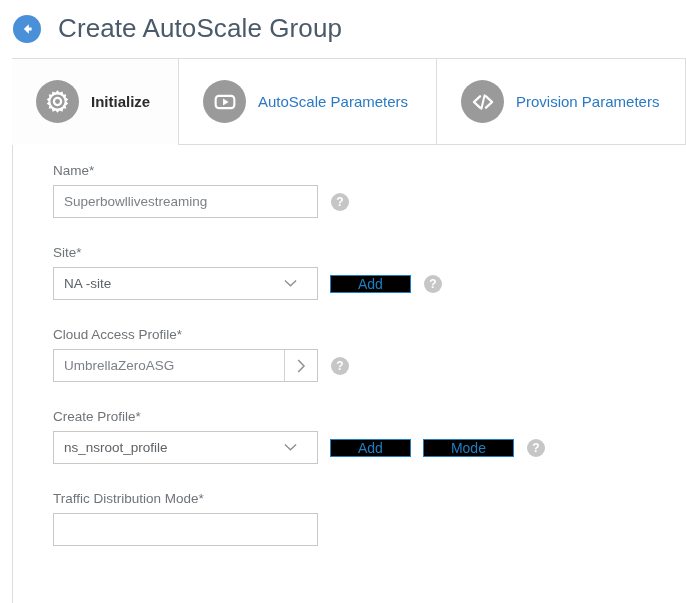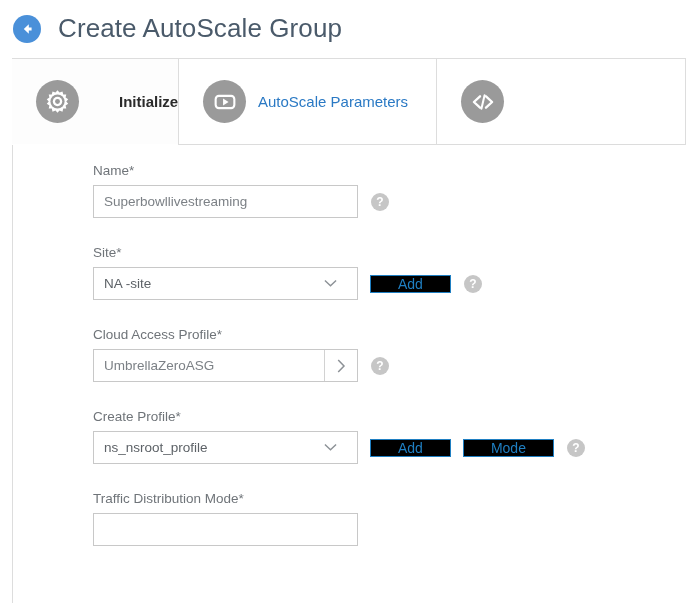--- a/index.html
+++ b/index.html
@@ -66,21 +66,21 @@
     background: #ffffff;
     border-top: 1px solid #dddddd;
     border-bottom: 1px solid #dcdcdc;
     padding-left: 24px;
   }
   .tab + .tab { border-left: 1px solid #dddddd; align-items: center; }
   .tab.active {
     background: #fdfdfd;
     border-bottom: 1px solid #ffffff;
   }
-  .tab-initialize { width: 166px; gap: 28px; }
+  .tab-initialize { width: 166px; }
   .tab-autoscale  { width: 258px; }
   .tab-provision  { width: 250px; border-right: 1px solid #dddddd; }
 
   .tab-icon {
     width: 43px;
     height: 43px;
     border-radius: 50%;
     background: #9a9a9a;
     display: flex;
     align-items: center;
@@ -111,21 +111,21 @@
     background: #dddddd;
   }
 
   
   .form {
     position: absolute;
     left: 53px;
     top: 163px;
     width: 620px;
   }
-  .field-group { margin-bottom: 27px; margin-left: 40px; }
+  .field-group { margin-bottom: 27px; }
   .field-label {
     font-size: 13.5px;
     color: #6f7479;
     margin-bottom: 6px;
     line-height: 16px;
   }
   .field-row {
     display: flex;
     align-items: center;
   }
@@ -272,20 +272,21 @@
   </div>
 
   <div class="tab tab-provision">
     <span class="tab-icon">
       <svg width="28" height="28" viewBox="0 0 32 32" aria-hidden="true">
         <path d="M12.6 9.5 L5.6 16 L12.6 22.5" fill="none" stroke="#ffffff" stroke-width="2.7" stroke-linecap="round" stroke-linejoin="round"></path>
         <path d="M19.4 9.5 L26.4 16 L19.4 22.5" fill="none" stroke="#ffffff" stroke-width="2.7" stroke-linecap="round" stroke-linejoin="round"></path>
         <path d="M17.8 8.4 L14.2 23.6" fill="none" stroke="#ffffff" stroke-width="2.3" stroke-linecap="round"></path>
       </svg>
     </span>
+    <span class="tab-label">Provision Parameters</span>
   </div>
 
 </div>
 
 <div class="content-edge"></div>
 
 <div class="form">
 
   <div class="field-group">
     <div class="field-label">Name*</div>

